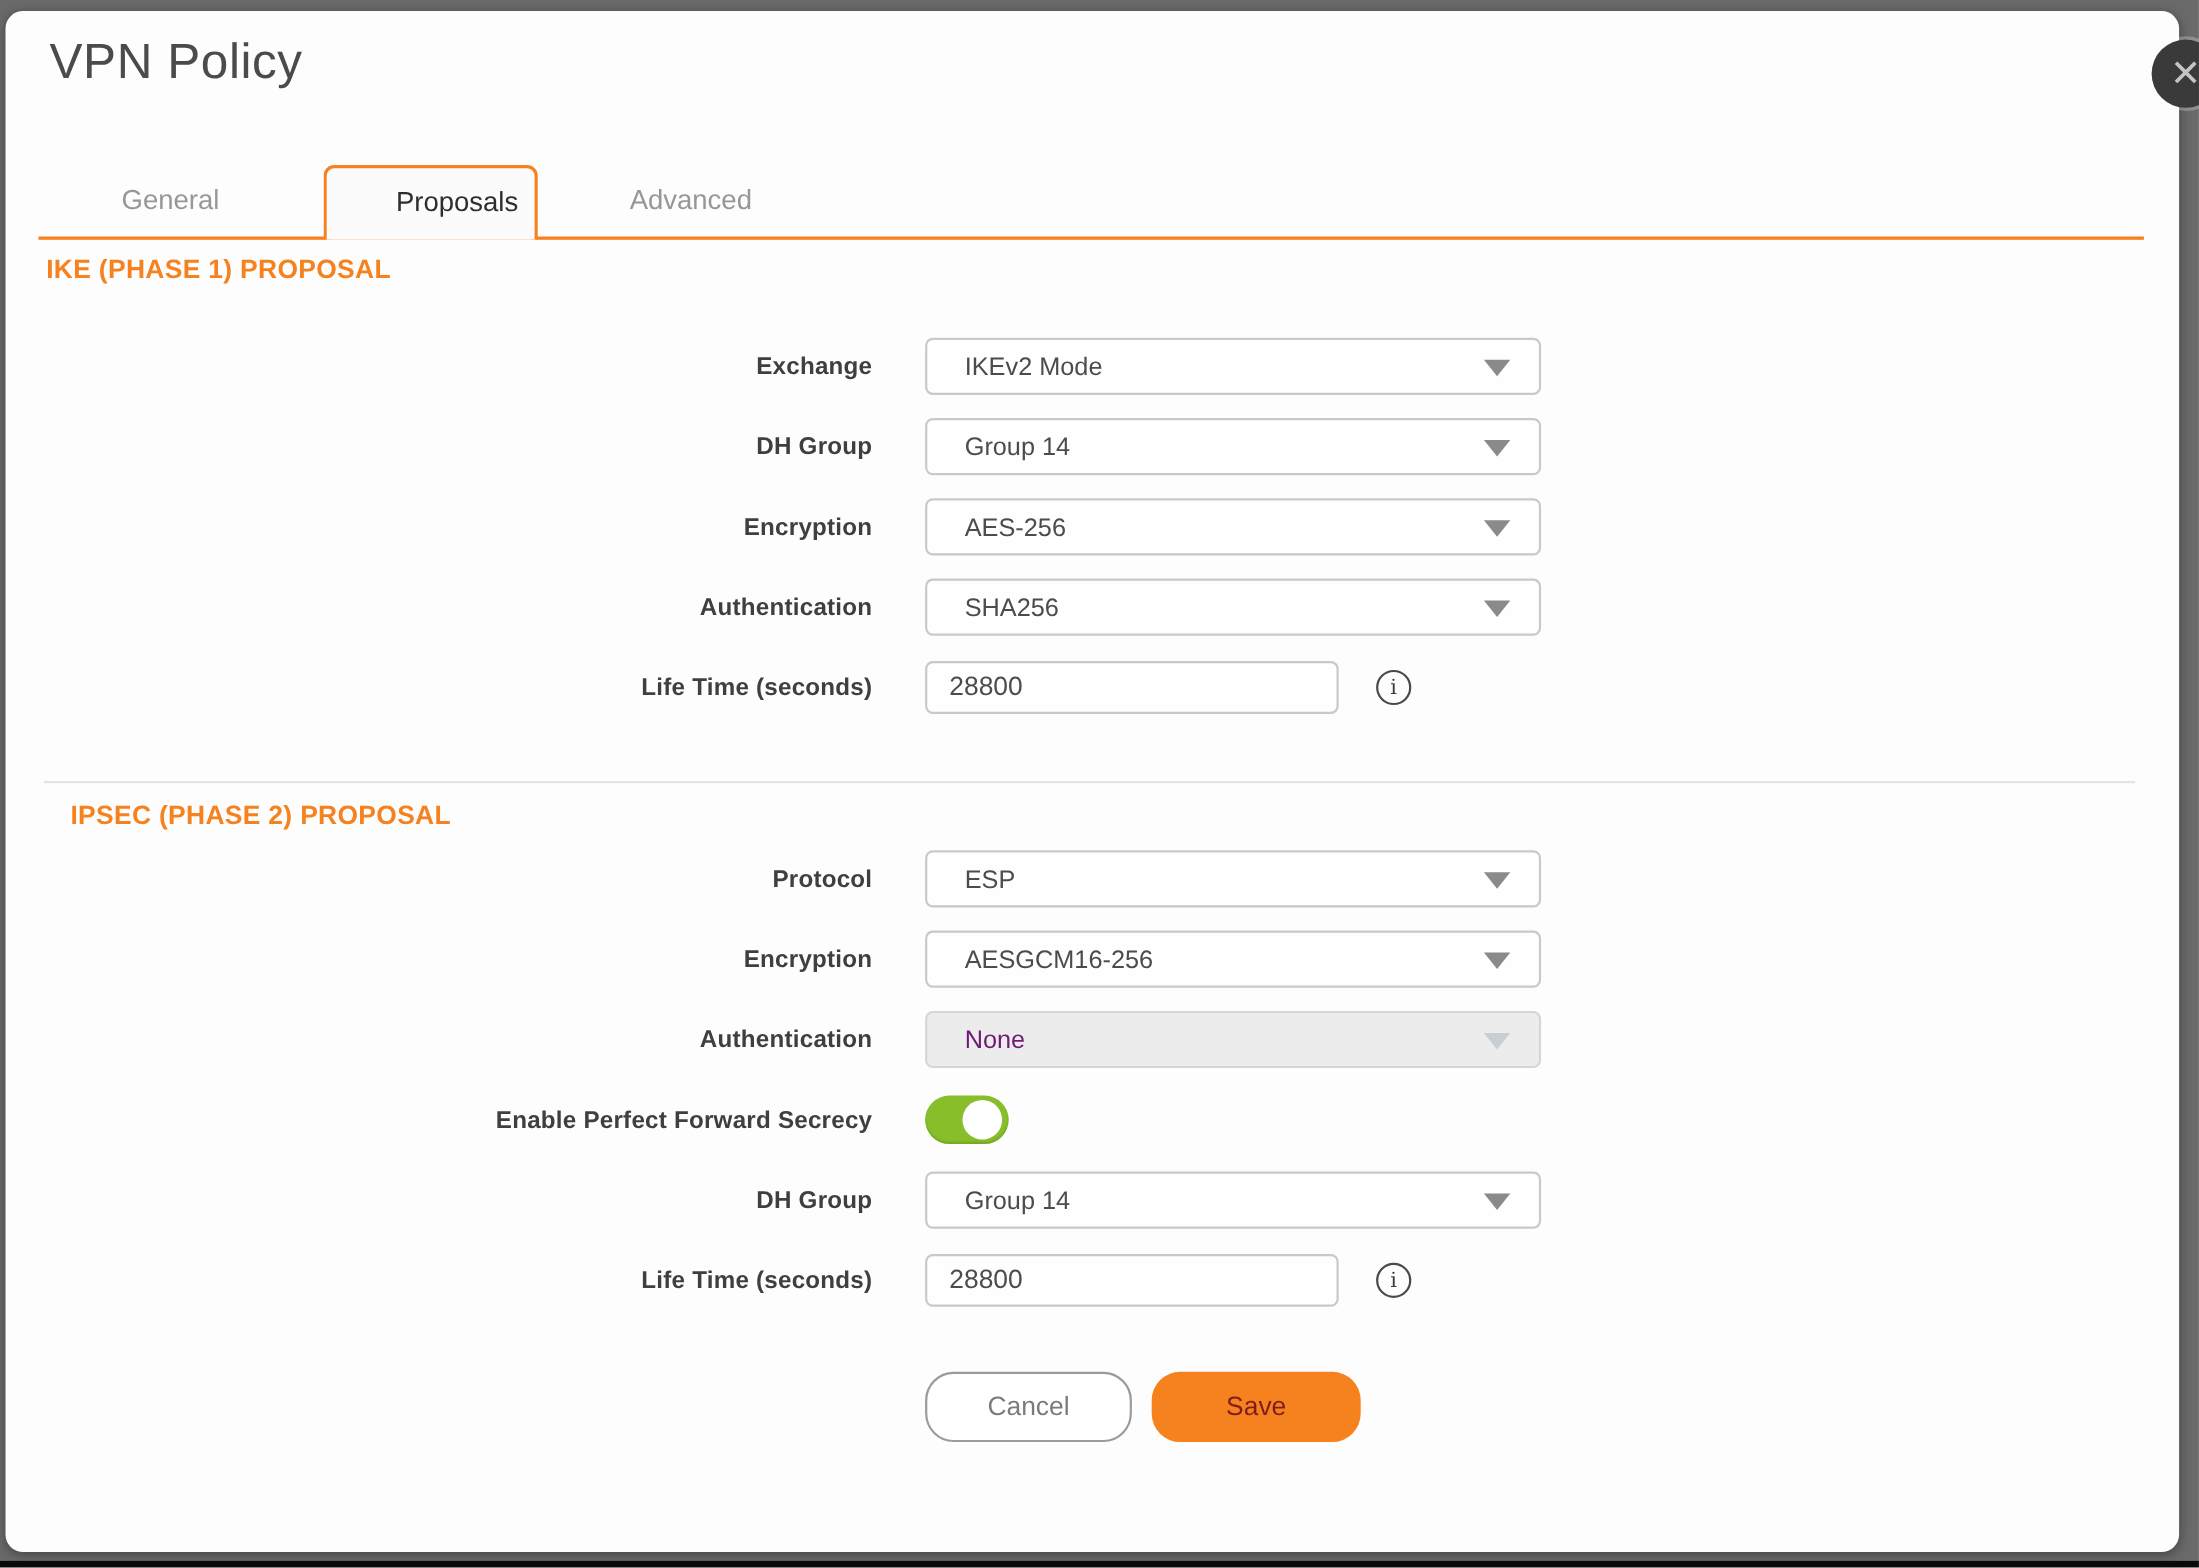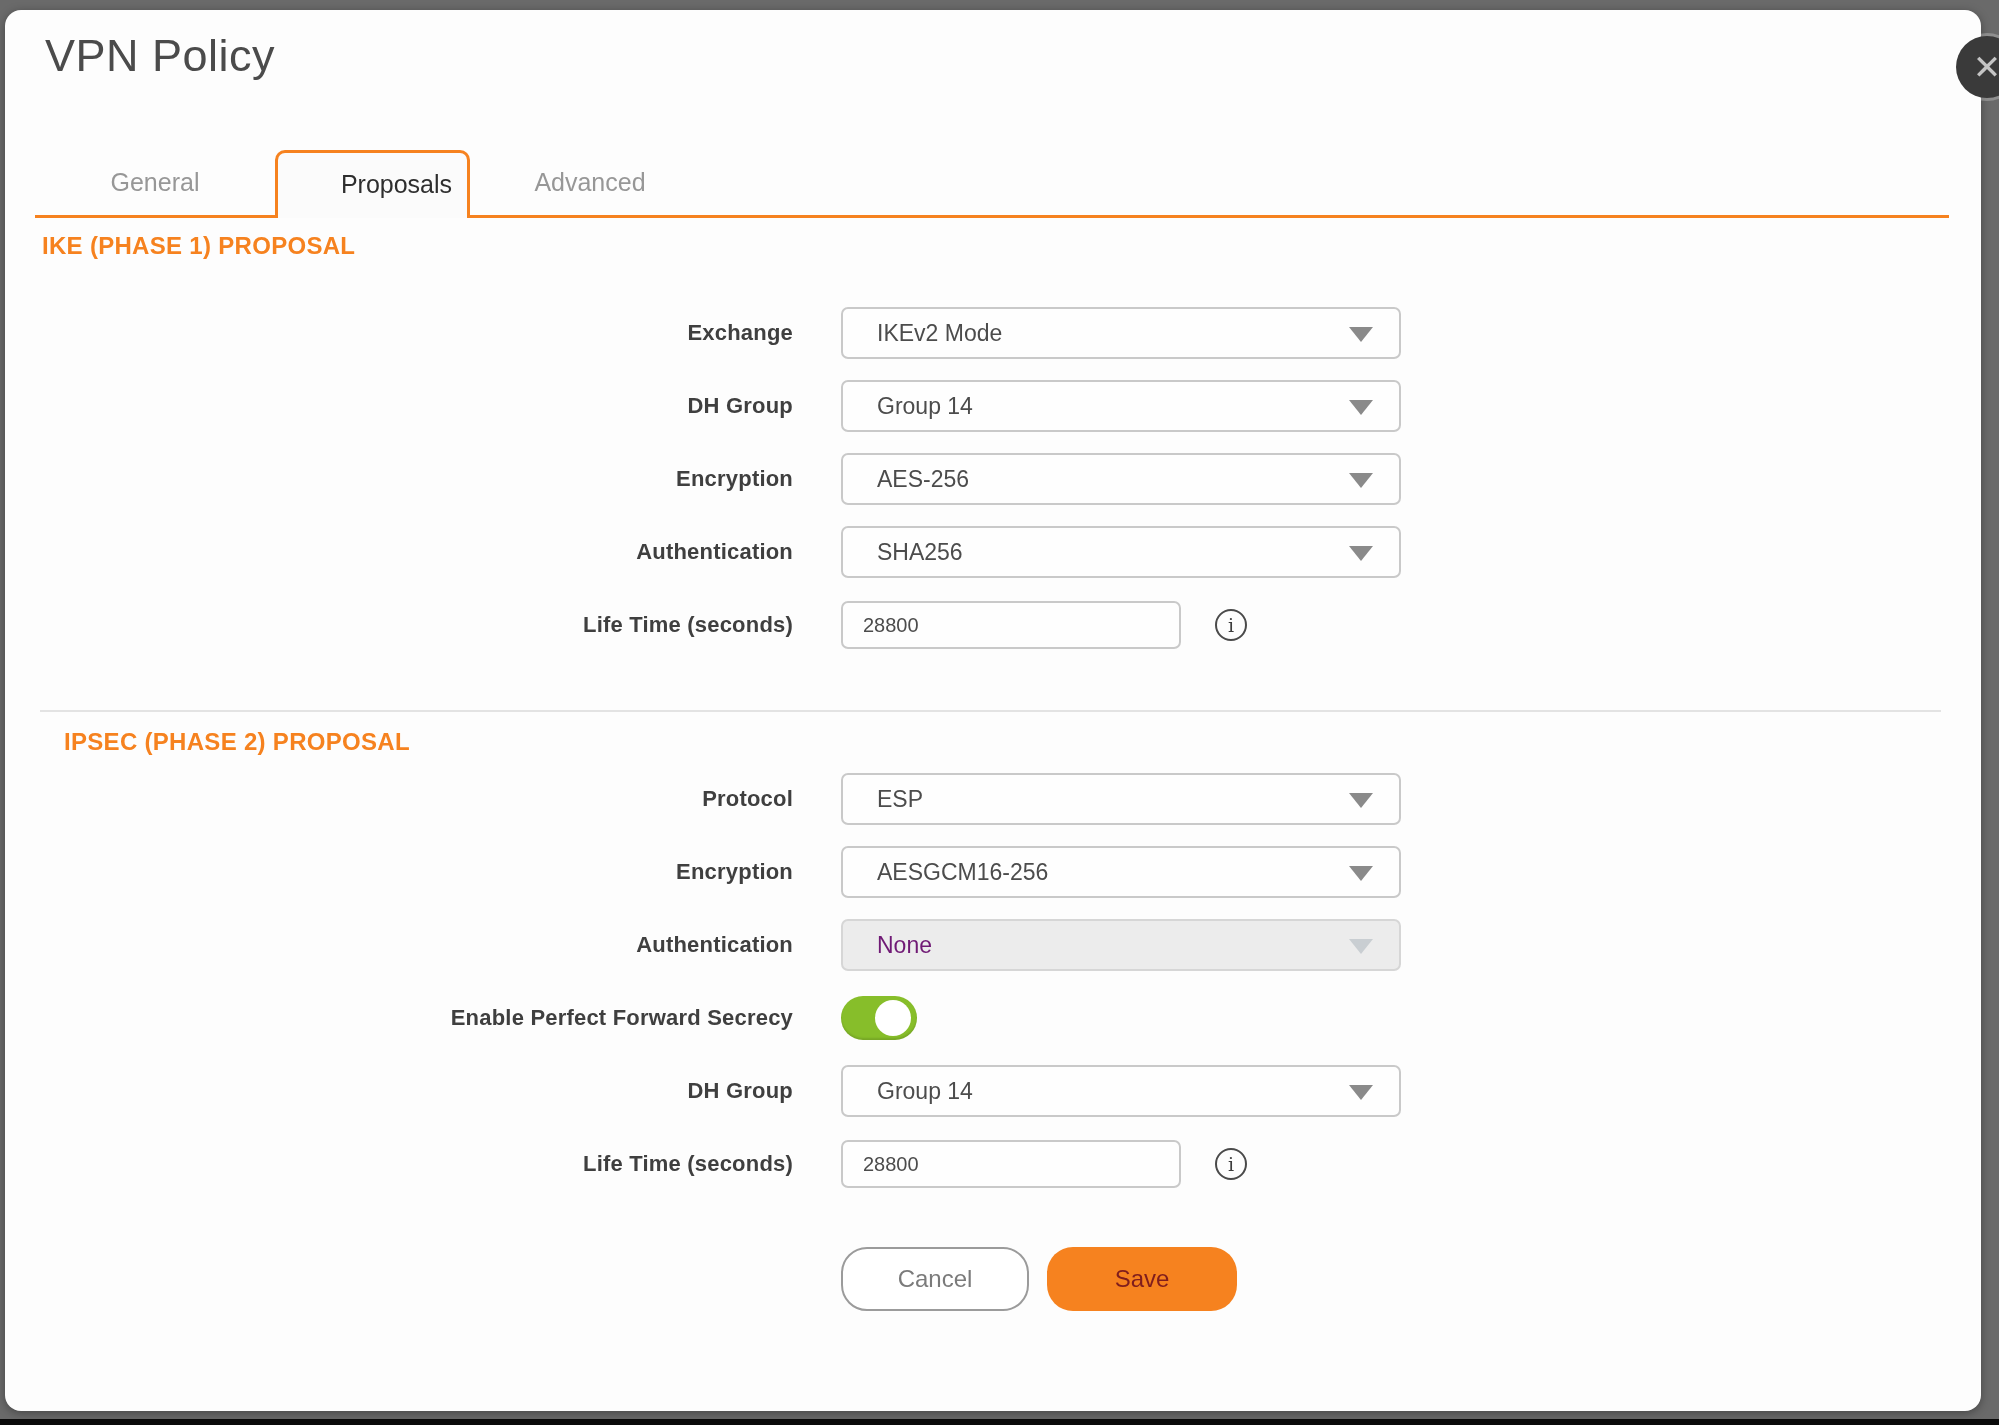--- a/index.html
+++ b/index.html
@@ -39,20 +39,21 @@
   .dialog-title{
     position:absolute;left:40px;top:20px;
     font-size:45px;color:#4b4b4b;font-weight:400;
     letter-spacing:.5px;
   }
   
   .tabbar{
     position:absolute;left:30px;right:32px;top:140px;height:68px;
     display:flex;align-items:stretch;
     border-bottom:3px solid var(--accent);
+    gap:19px;
   }
   .tab{
     display:flex;align-items:center;justify-content:center;
     font-size:25px;color:#979797;cursor:pointer;
     position:relative;
   }
   .tab.t-general{width:240px;}
   .tab.t-proposals{width:195px;padding-left:48px;}
   .tab.t-advanced{width:240px;}
   .tab.active{
@@ -102,24 +103,24 @@
     width:0;height:0;
     border-left:12px solid transparent;
     border-right:12px solid transparent;
     border-top:15px solid #8a8a8a;
   }
   .select.disabled{
     background:#ececec;border-color:#d6d6d6;color:#701a75;cursor:default;
   }
   .select.disabled .caret{border-top-color:#c9ced2;}
   .text-input{
-    width:340px;height:48px;
+    width:376px;height:48px;
     border:2px solid #c9c9c9;border-radius:7px;
     background:#fefefe;
-    font-size:20px;color:#4c4c4c;
+    font-size:24px;color:#4c4c4c;
     padding:0 20px;
     font-family:"Liberation Sans", sans-serif;
     outline:none;
   }
   .info-icon{
     margin-left:34px;
     width:32px;height:32px;border-radius:50%;
     border:2px solid #4a4a4a;
     display:flex;align-items:center;justify-content:center;
     font-family:"DejaVu Serif", serif;

